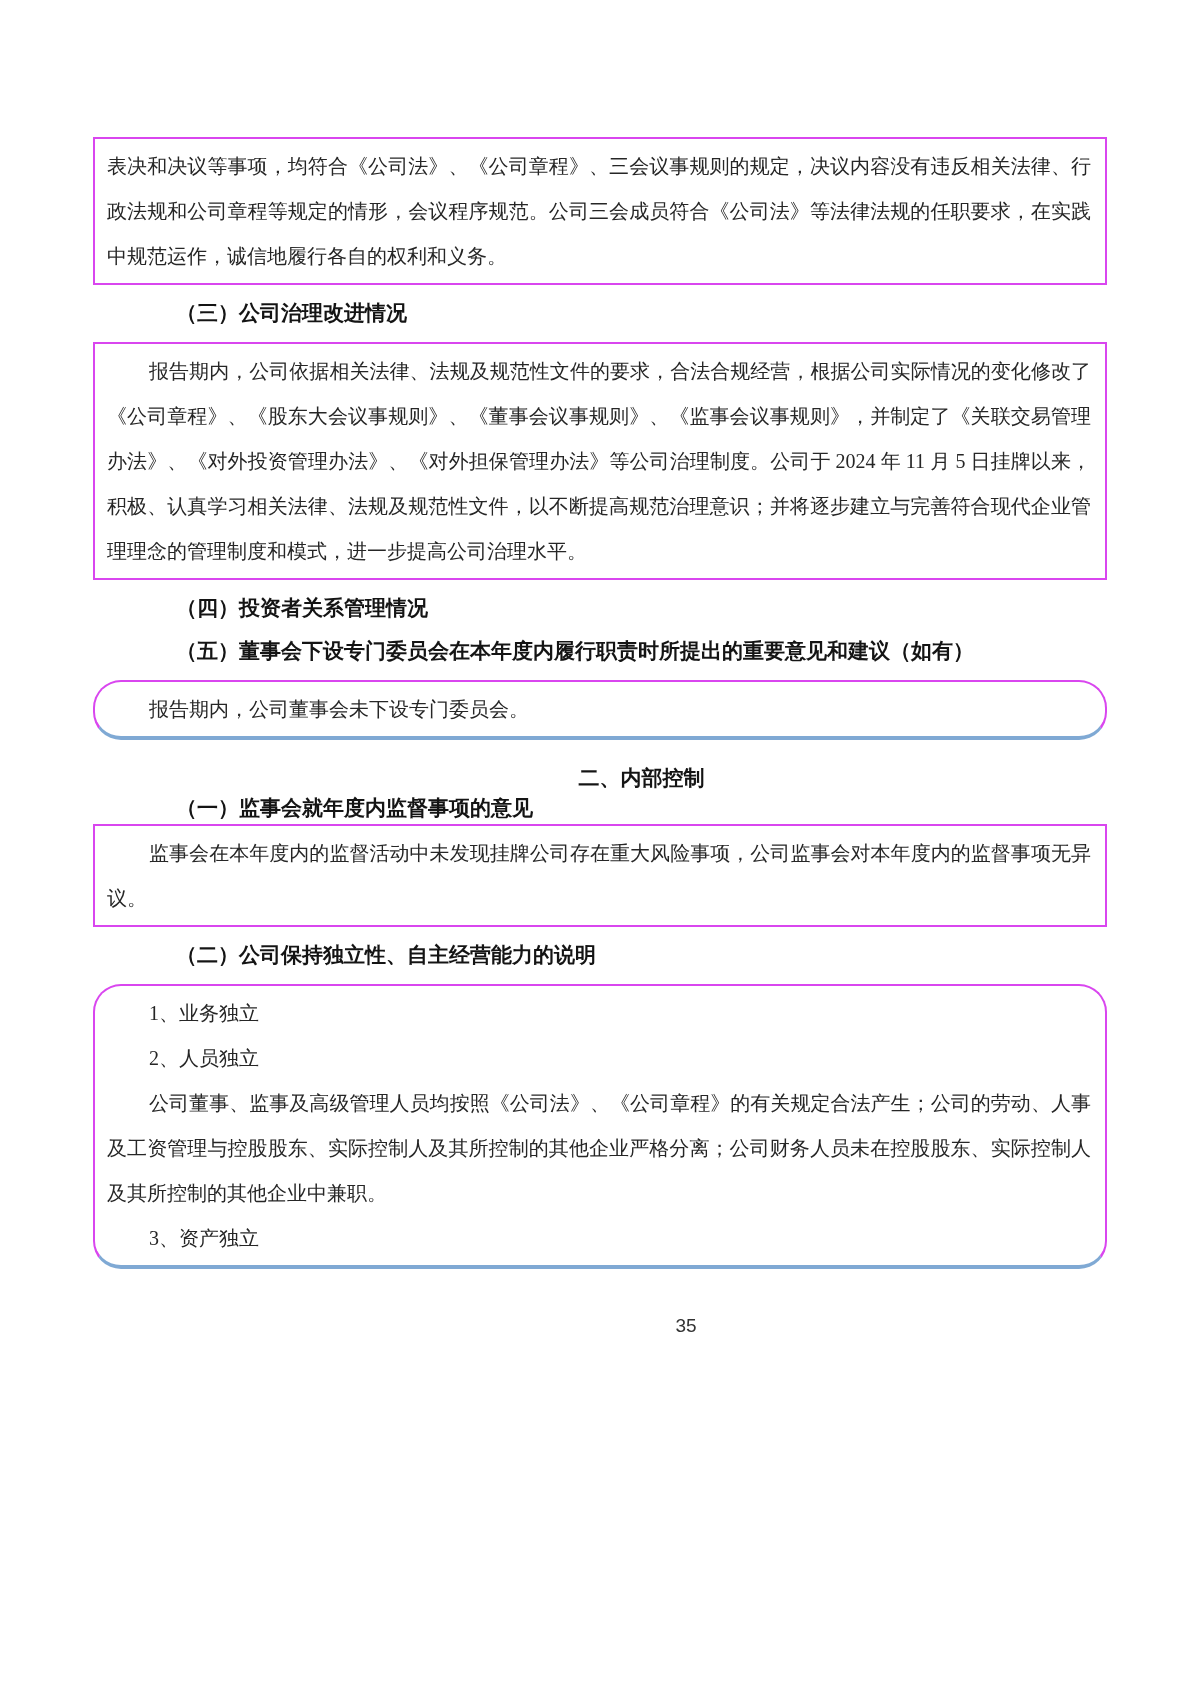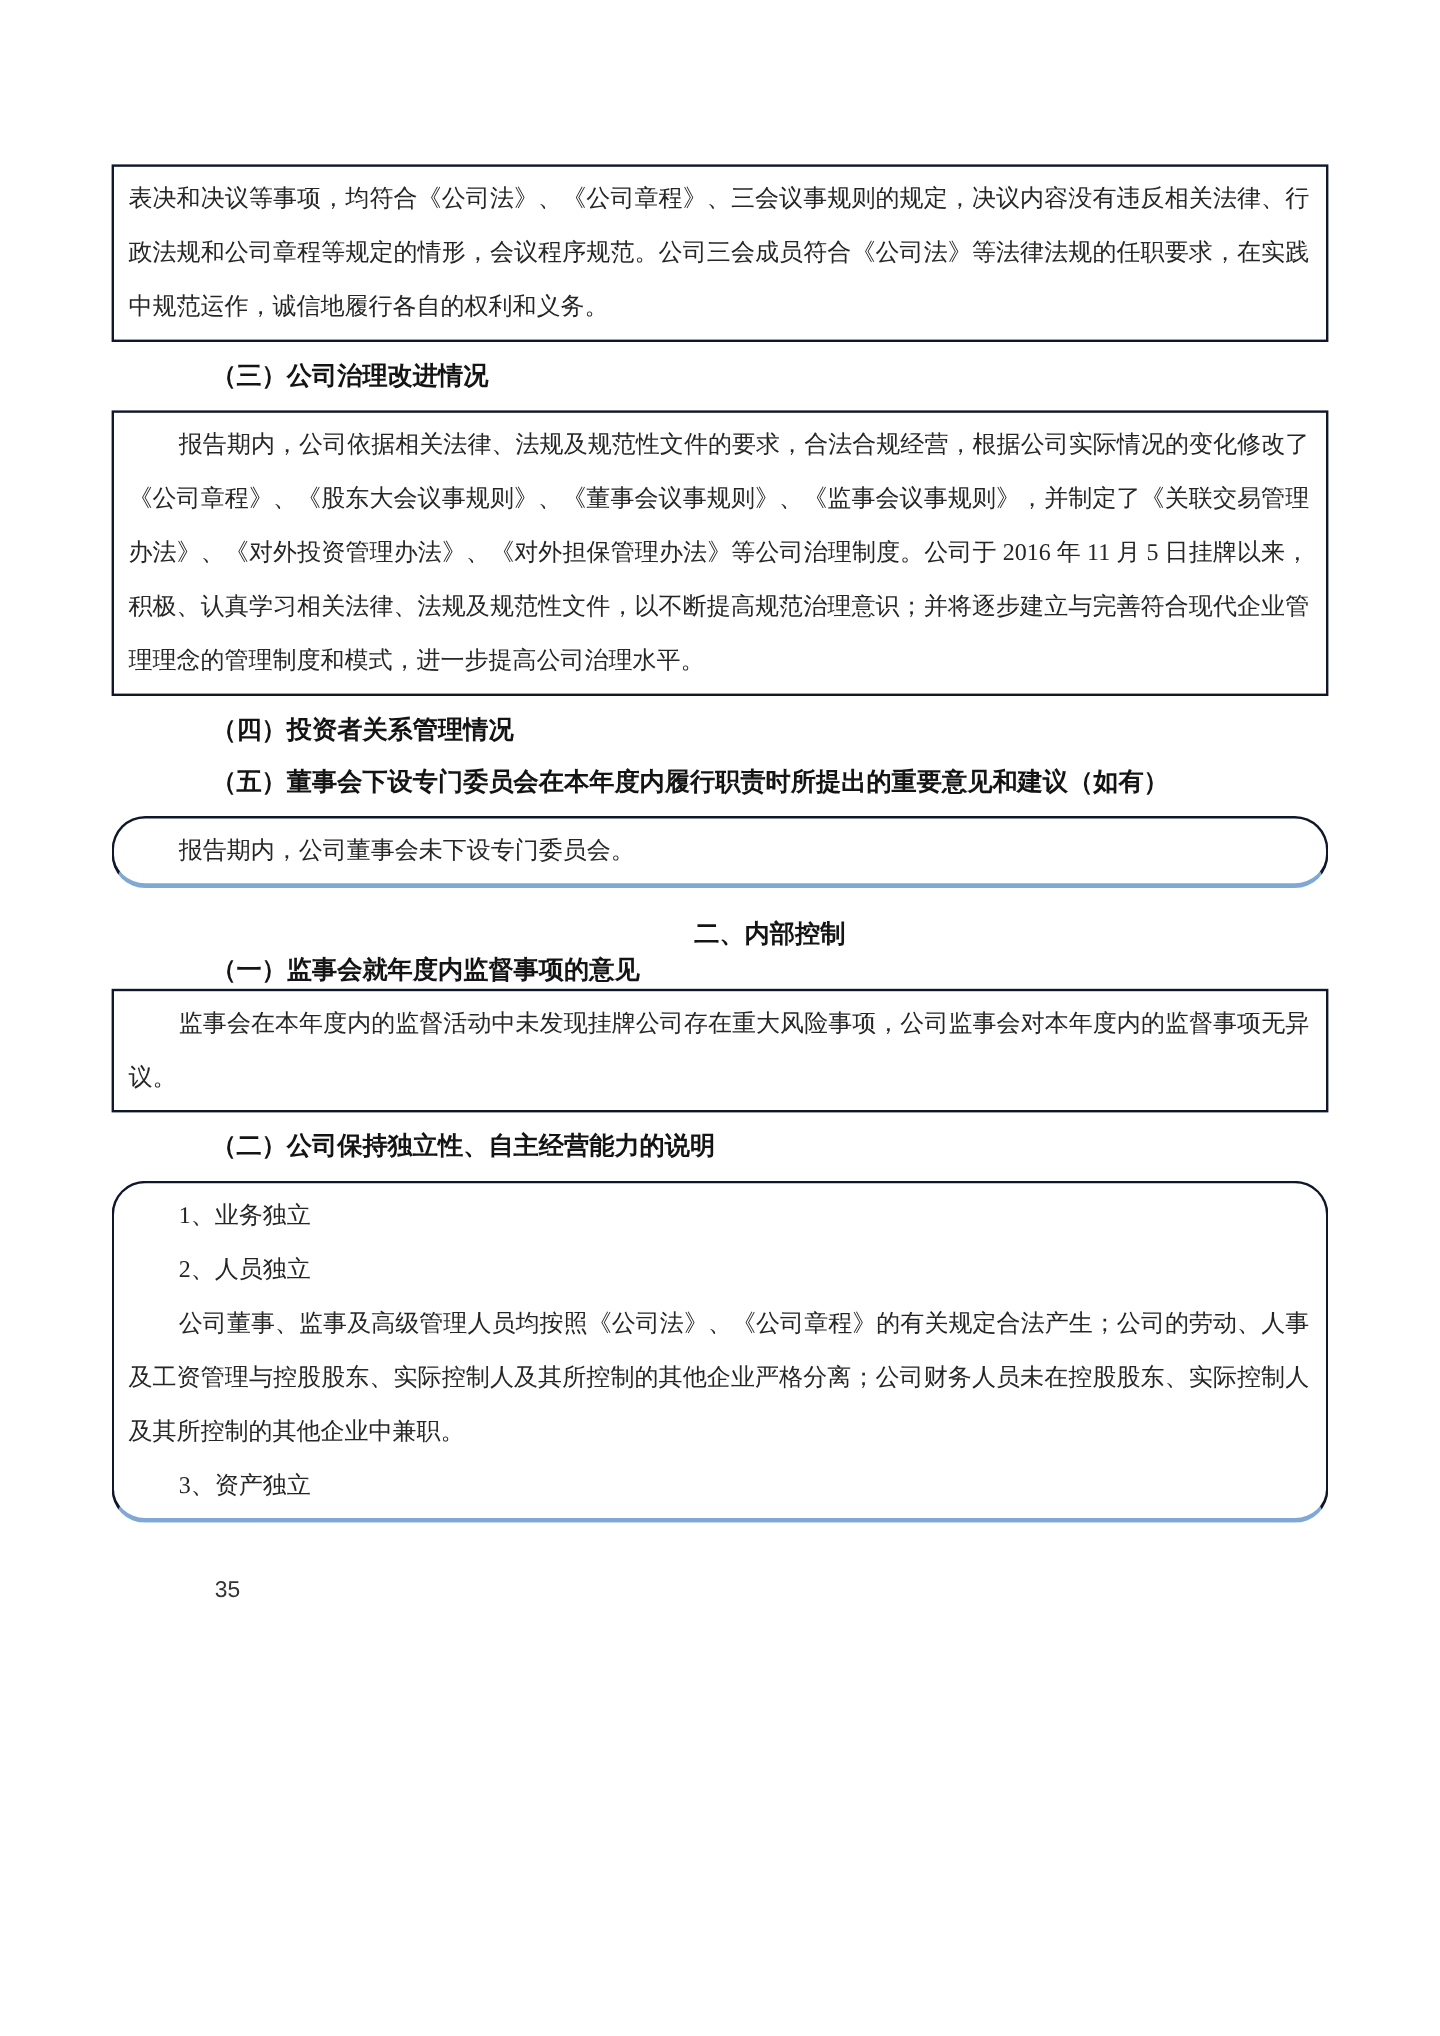--- a/index.html
+++ b/index.html
@@ -14,21 +14,21 @@
     overflow: hidden;
   }
   .content {
     position: absolute;
     left: 93px;
     top: 137px;
     width: 1014px;
   }
   .tbox {
     box-sizing: border-box;
-    border: 2px solid #0f172a;
+    border: 2px solid #d946ef;
     padding: 5px 14px 4px 12px;
     background: #ffffff;
   }
   .tbox.thick-bottom {
     border-bottom: 4px solid #7fa9d4;
     border-radius: 28px;
   }
   .tbox p {
     margin: 0;
     font-size: 20px;
@@ -51,41 +51,42 @@
     margin-bottom: 0;
     text-align: center;
   }
   .sub-heading {
     margin-top: 1px;
     margin-bottom: 1px;
   }
   .page-number {
     margin-top: 46px;
     width: 1014px;
+    text-align: center;
     font-family: "Liberation Sans", sans-serif;
     font-size: 19px;
     color: #333333;
     position: relative;
     left: 86px;
   }
 </style>
 </head>
 <body>
 
 <div class="page">
   <div class="content">
 
     <div class="tbox">
       <p>表决和决议等事项，均符合《公司法》、《公司章程》、三会议事规则的规定，决议内容没有违反相关法律、行政法规和公司章程等规定的情形，会议程序规范。公司三会成员符合《公司法》等法律法规的任职要求，在实践中规范运作，诚信地履行各自的权利和义务。</p>
     </div>
 
     <div class="heading">（三）公司治理改进情况</div>
 
     <div class="tbox">
-      <p class="indent">报告期内，公司依据相关法律、法规及规范性文件的要求，合法合规经营，根据公司实际情况的变化修改了《公司章程》、《股东大会议事规则》、《董事会议事规则》、《监事会议事规则》，并制定了《关联交易管理办法》、《对外投资管理办法》、《对外担保管理办法》等公司治理制度。公司于 2016 年 11 月 5 日挂牌以来，积极、认真学习相关法律、法规及规范性文件，以不断提高规范治理意识；并将逐步建立与完善符合现代企业管理理念的管理制度和模式，进一步提高公司治理水平。</p>
+      <p class="indent">报告期内，公司依据相关法律、法规及规范性文件的要求，合法合规经营，根据公司实际情况的变化修改了《公司章程》、《股东大会议事规则》、《董事会议事规则》、《监事会议事规则》，并制定了《关联交易管理办法》、《对外投资管理办法》、《对外担保管理办法》等公司治理制度。公司于 2024 年 11 月 5 日挂牌以来，积极、认真学习相关法律、法规及规范性文件，以不断提高规范治理意识；并将逐步建立与完善符合现代企业管理理念的管理制度和模式，进一步提高公司治理水平。</p>
     </div>
 
     <div class="heading">（四）投资者关系管理情况</div>
 
 
     <div class="heading">（五）董事会下设专门委员会在本年度内履行职责时所提出的重要意见和建议（如有）</div>
 
     <div class="tbox thick-bottom">
       <p class="indent">报告期内，公司董事会未下设专门委员会。</p>
     </div>

